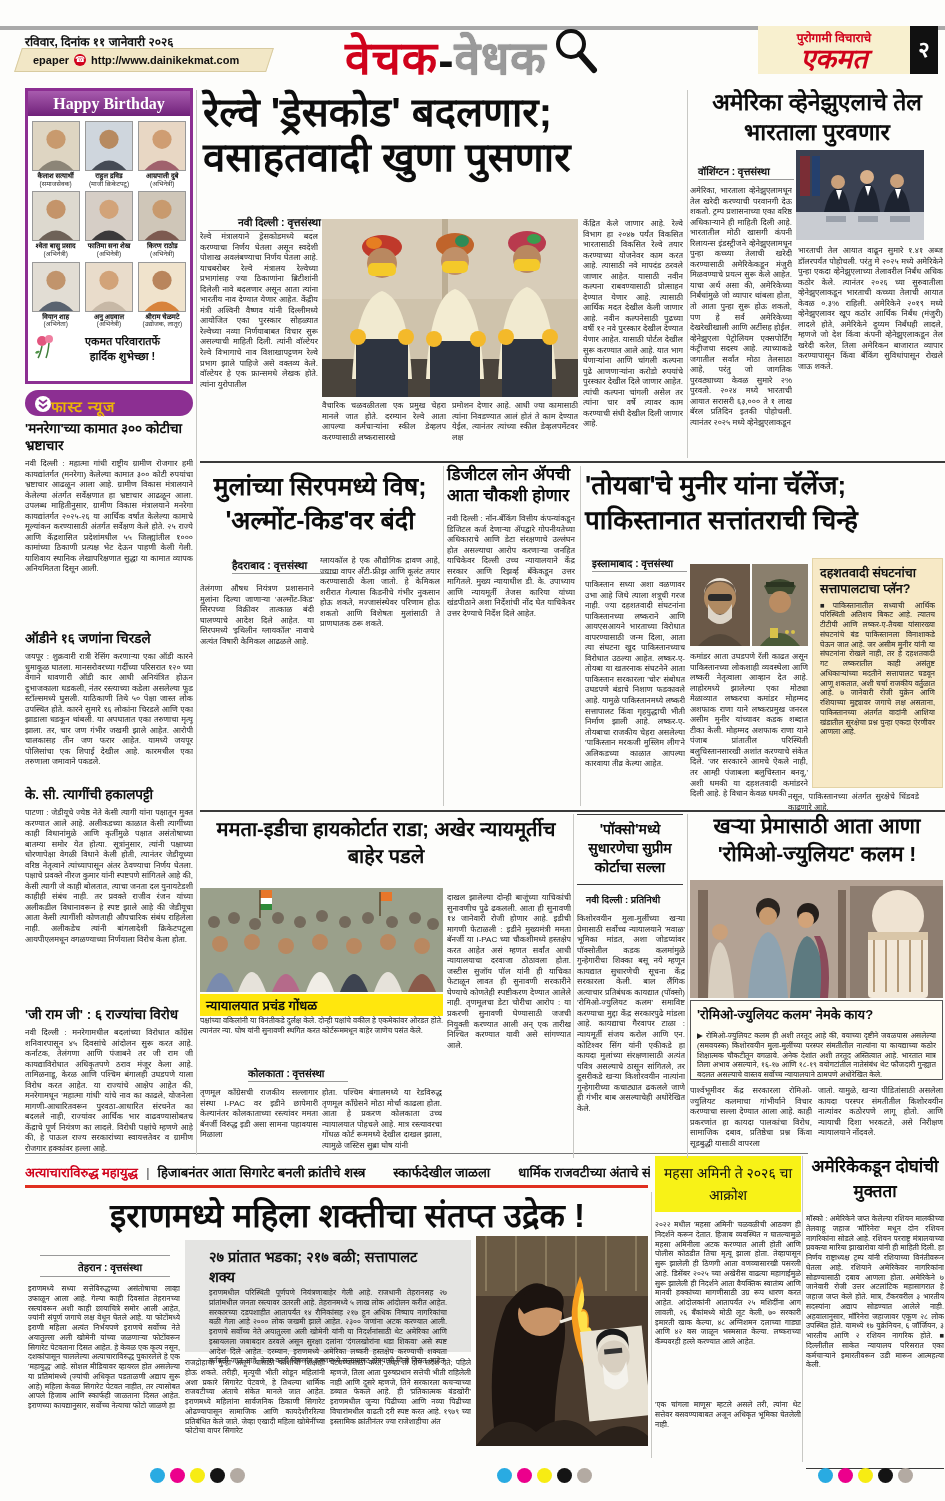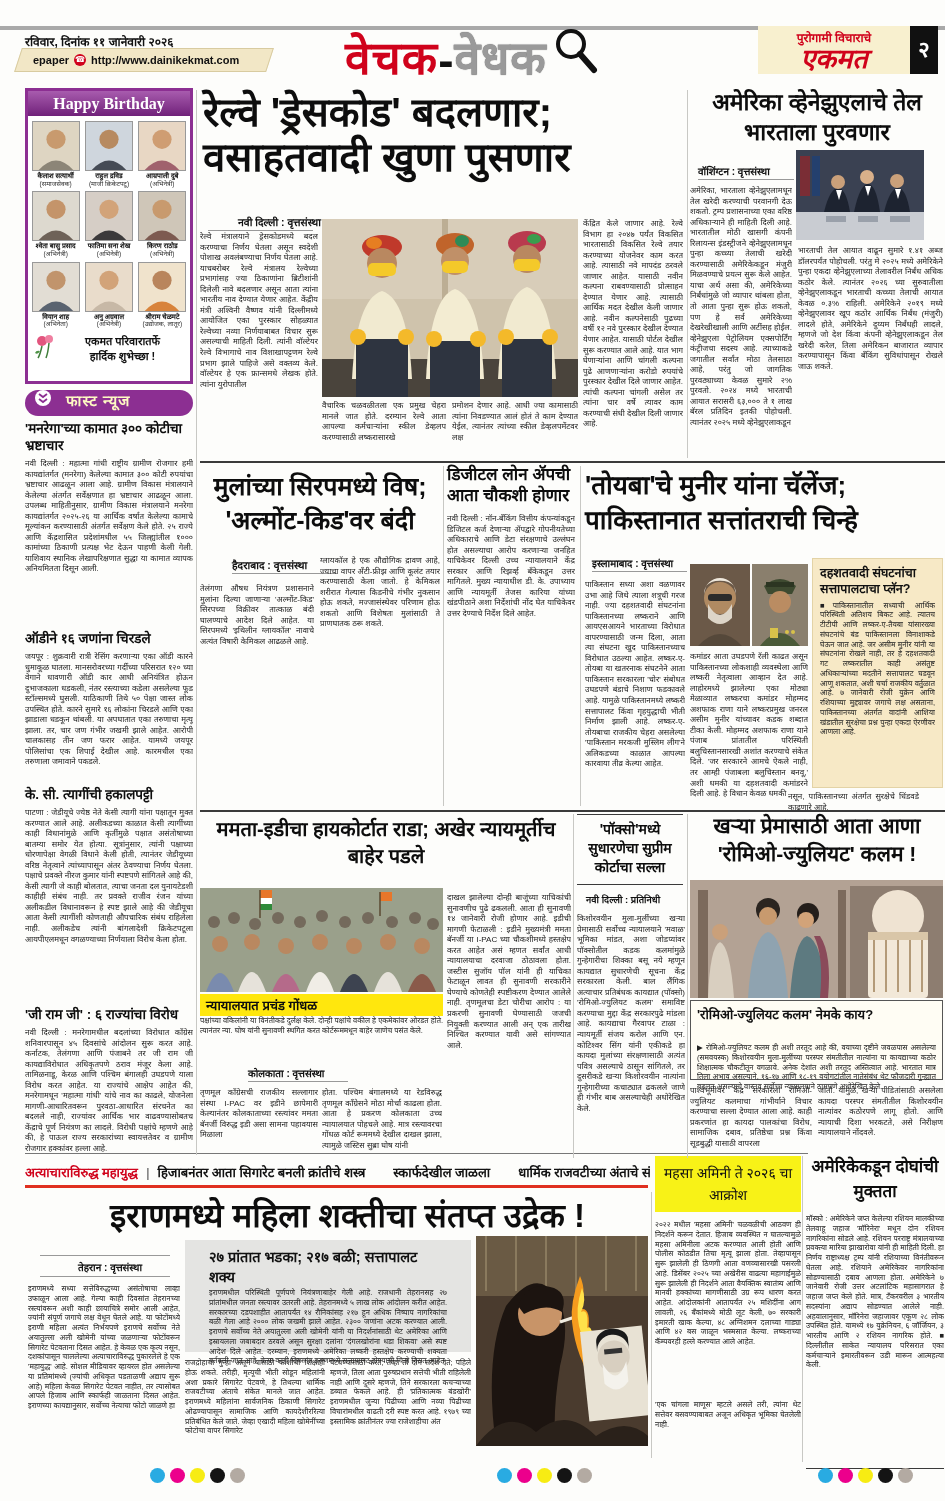--- a/index.html
+++ b/index.html
@@ -19,21 +19,21 @@
 .dot{width:15px;height:15px;border-radius:50%}
 .d-c{background:#29abe2}.d-m{background:#ec008c}.d-y{background:#f7ec13}.d-k{background:#141414}.d-g{background:#b3aaa2}
 .bday{border:3px solid #8c2f92;background:#fff}
 .bday-band{height:25px;background:linear-gradient(#a85cae,#70217a);color:#fff;text-align:center;font-family:"Liberation Serif","DejaVu Serif",serif;font-weight:bold;font-size:16px;line-height:25px}
 .bday-grid{display:flex;flex-wrap:wrap;justify-content:space-around;padding:3px 1px}
 .bday-cell{width:52px;text-align:center;margin-bottom:2px}
 .bday-ph{width:48px;height:50px;margin:2px auto 1px;background:linear-gradient(#e8e2d6,#bdb4a5);border:1px solid #999;overflow:hidden}
 .bday-ph svg{display:block;width:100%;height:100%}
 .bday-nm{font-size:6.8px;font-weight:bold;line-height:1.15}
 .bday-rl{font-size:6.5px;line-height:1.15;color:#333}
-.fn-band{background:#8c2f92;color:#fef9c3;border-radius:13px;display:flex;align-items:flex-start;gap:15px;padding:0 10px}
+.fn-band{background:#8c2f92;color:#eab308;border-radius:13px;display:flex;align-items:flex-end;gap:0;padding:0 10px}
 .fn-band .t{font-weight:bold;font-size:15px;letter-spacing:1px}
 .fn-h{font-size:13.5px;font-weight:bold;line-height:1.25;color:#0d0d0d}
 .center-ttl{font-weight:bold;font-size:46px;letter-spacing:1px;display:flex;align-items:flex-end}
 .red{color:#d0021b}
 .gray-ttl{color:#9a9a9a;text-shadow:0 0 1px #555}
 .box-cream{background:#f7e9c6;border:1px solid #e3d3a6;padding:6px 7px}
 .box-gray{background:#e4e4e2;padding:6px 24px}
 .box-yellow{background:#f8f217;text-align:center;font-weight:normal}
 .capband{background:#ffe70d;font-weight:bold;font-size:13px;padding:2px 6px;color:#0d0d0d}
 .strip{display:flex;align-items:center;gap:8px;font-weight:bold;font-size:13px;white-space:nowrap;overflow:hidden}
@@ -414,21 +414,21 @@
           <path d="M100 118 Q104 60 117 56 Q132 60 136 118 Z" fill="#5d7a80"></path>
           <path d="M124 56 q10 20 6 62 l8 0 q4 -44 -8 -62 z" fill="#8a4a5a"></path>
         </g>
     <g>
           <circle cx="30" cy="52" r="8" fill="#caa07a"></circle>
           <path d="M18 118 Q20 66 30 62 Q40 66 44 118 Z" fill="#d9cfc0"></path>
         </g>
       </svg>
   </div>
   <div class="abs" style="left:690px;top:1000px;width:253px;height:80px;border:1px solid #555;padding:4px 6px;background:#fffdf4">
-    <div style="font-size:13px;font-weight:bold;margin-bottom:20px">'रोमिओ-ज्युलियट कलम' नेमके काय?</div>
+    <div style="font-size:13px;font-weight:bold;margin-bottom:8px">'रोमिओ-ज्युलियट कलम' नेमके काय?</div>
     <div class="sm-txt" style="height:58px">▶ रोमिओ-ज्युलियट कलम ही अशी तरतूद आहे की, वयाच्या दृष्टीने जवळपास असलेल्या (समवयस्क) किशोरवयीन मुला-मुलींच्या परस्पर संमतीतील नात्यांना या कायद्याच्या कठोर शिक्षात्मक चौकटीतून वगळावे. अनेक देशांत अशी तरतूद अस्तित्वात आहे. भारतात मात्र तिला अभाव असल्याने, १६-१७ आणि १८-१९ वयोगटांतील नातेसंबंध थेट फौजदारी गुन्ह्यात बदलत असल्याचे वास्तव सर्वोच्च न्यायालयाने ठामपणे अधोरेखित केले.</div>
   </div>
   <div class="abs body-txt" style="left:690px;top:1086px;width:122px;height:72px">पार्श्वभूमीवर केंद्र सरकारला रोमिओ-ज्युलियट कलमाचा गांभीर्याने विचार करण्याचा सल्ला देण्यात आला आहे. काही प्रकरणांत हा कायदा पालकांचा विरोध, सामाजिक दबाव, प्रतिष्ठेचा प्रश्न किंवा सूडबुद्धी यासाठी वापरला</div>
   <div class="abs body-txt" style="left:818px;top:1086px;width:125px;height:72px">जातो. यामुळे, खऱ्या पीडितांसाठी असलेला कायदा परस्पर संमतीतील किशोरवयीन नात्यांवर कठोरपणे लागू होतो. आणि न्यायाची दिशा भरकटते, असे निरीक्षण न्यायालयाने नोंदवले.</div>
 
   <div class="rule-thin" style="left:25px;top:1153px;width:783px;background:#777"></div>
   <div class="abs strip" style="left:25px;top:1160px;width:625px;height:24px">
     <span class="red" style="font-family:'Liberation Serif','DejaVu Serif',serif">अत्याचाराविरुद्ध महायुद्ध</span>
     <span style="color:#888">|</span>
     <span>हिजाबनंतर आता  सिगारेट बनली क्रांतीचे शस्त्र</span>

